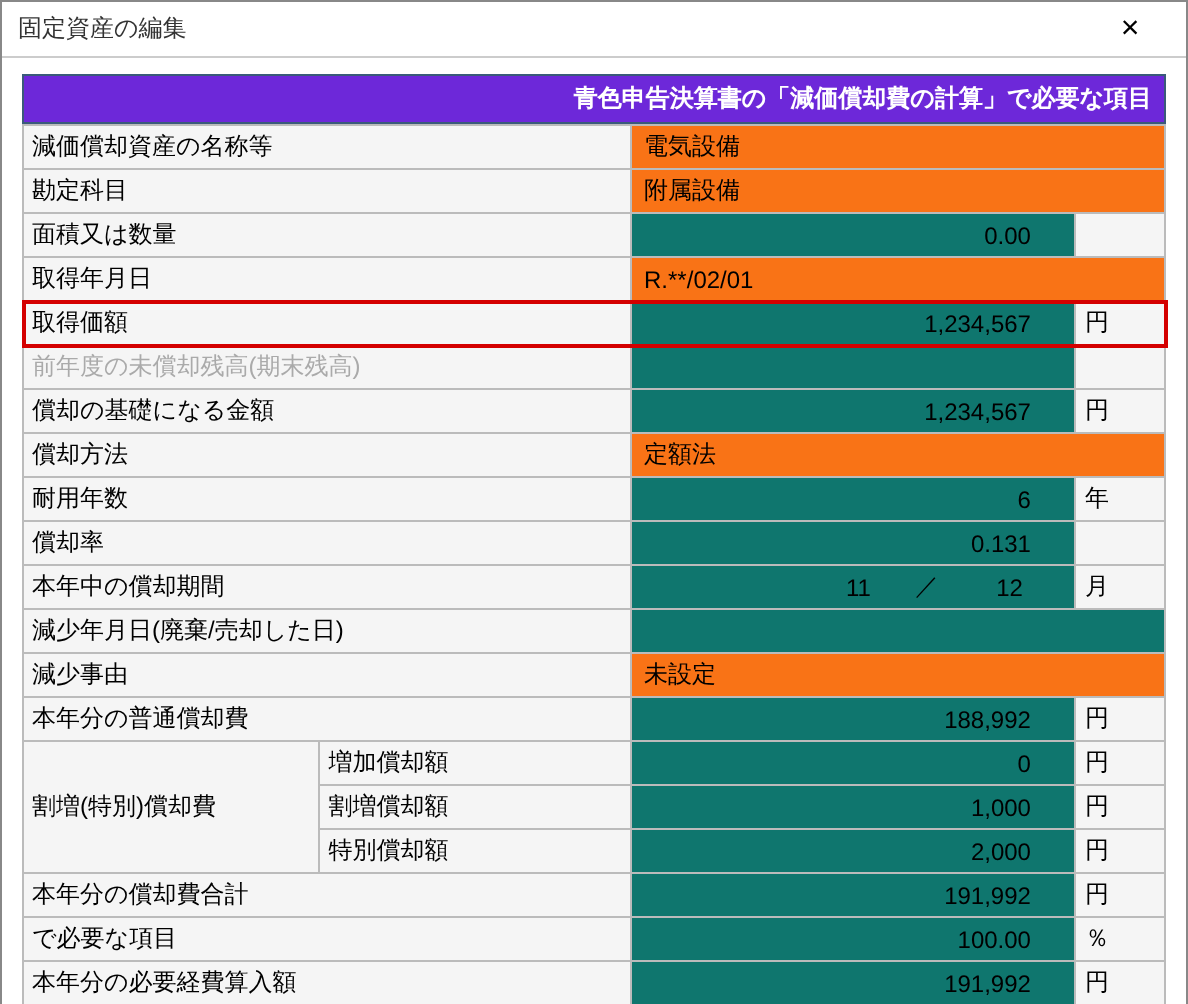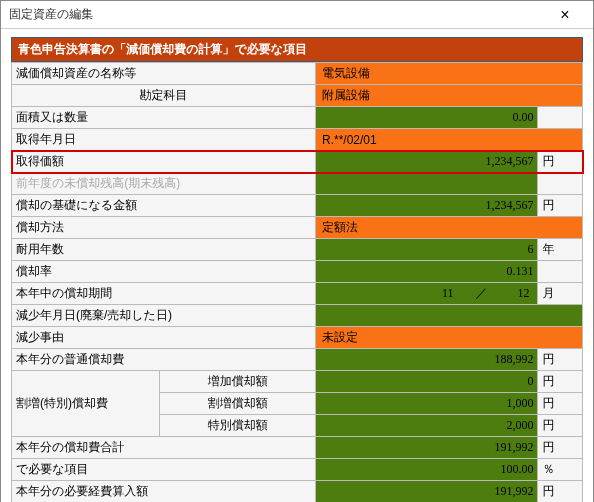--- a/index.html
+++ b/index.html
@@ -2,27 +2,27 @@
 <html><head>
 <meta charset="utf-8">
 <style>
 * { box-sizing: border-box; margin: 0; padding: 0; }
 body { font-family: "MS PGothic", "Meiryo", sans-serif; font-size: 12px; background: #fff; color: #000; }
 .window { width: 594px; border: 1px solid #888; background: #fff; }
 .titlebar { height: 28px; display: flex; align-items: center; justify-content: space-between; padding: 13px 8px; border-bottom: 1px solid #ccc; background: #fff; }
 .title { font-size: 12px; color: #333; }
 .close { width: 40px; height: 26px; display: flex; align-items: center; justify-content: center; font-size: 16px; cursor: pointer; }
 .content { padding: 8px 10px; }
-.section-head { background: #c2410c; color: #fff; font-weight: bold; padding: 3px 6px; border: 1px solid #3a5a7a; font-size: 12px; }
+.section-head { background: #6d28d9; color: #fff; font-weight: bold; padding: 3px 6px; border: 1px solid #3a5a7a; font-size: 12px; text-align: right; }
 table.form { width: 100%; border-collapse: collapse; table-layout: fixed; }
 table.form td { border: 1px solid #bbb; padding: 2px 4px; height: 19px; vertical-align: middle; background: #f5f5f5; white-space: nowrap; overflow: hidden; }
 table.form td.lbl { text-align: left; }
-table.form td.lbl-c { text-align: center; }
+table.form td.lbl-c { text-align: left; }
 table.form td.lbl-r { text-align: left; }
-table.form td.val { background: #4d7c0f; text-align: right; padding-right: 4px; font-family: Liberation Serif, serif; }
+table.form td.val { background: #0f766e; text-align: right; padding-right: 22px; }
 table.form td.val-l { background: #f97316; text-align: left; padding-left: 6px; }
 table.form td.unit { background: #f5f5f5; text-align: left; padding-left: 4px; width: 30px; }
 table.form td.dis { color: #aaa; }
 .red-box { outline: 2px solid #d40000; outline-offset: -1px; }
 .c1 { width: 100px; }
 .c2 { width: 105px; }
 .c3 { width: 150px; }
 .c4 { width: 30px; }
 .period { display: flex; align-items: center; justify-content: flex-end; gap: 18px; }
 .period span.box { display: inline-block; min-width: 28px; text-align: right; padding: 0 4px; }

